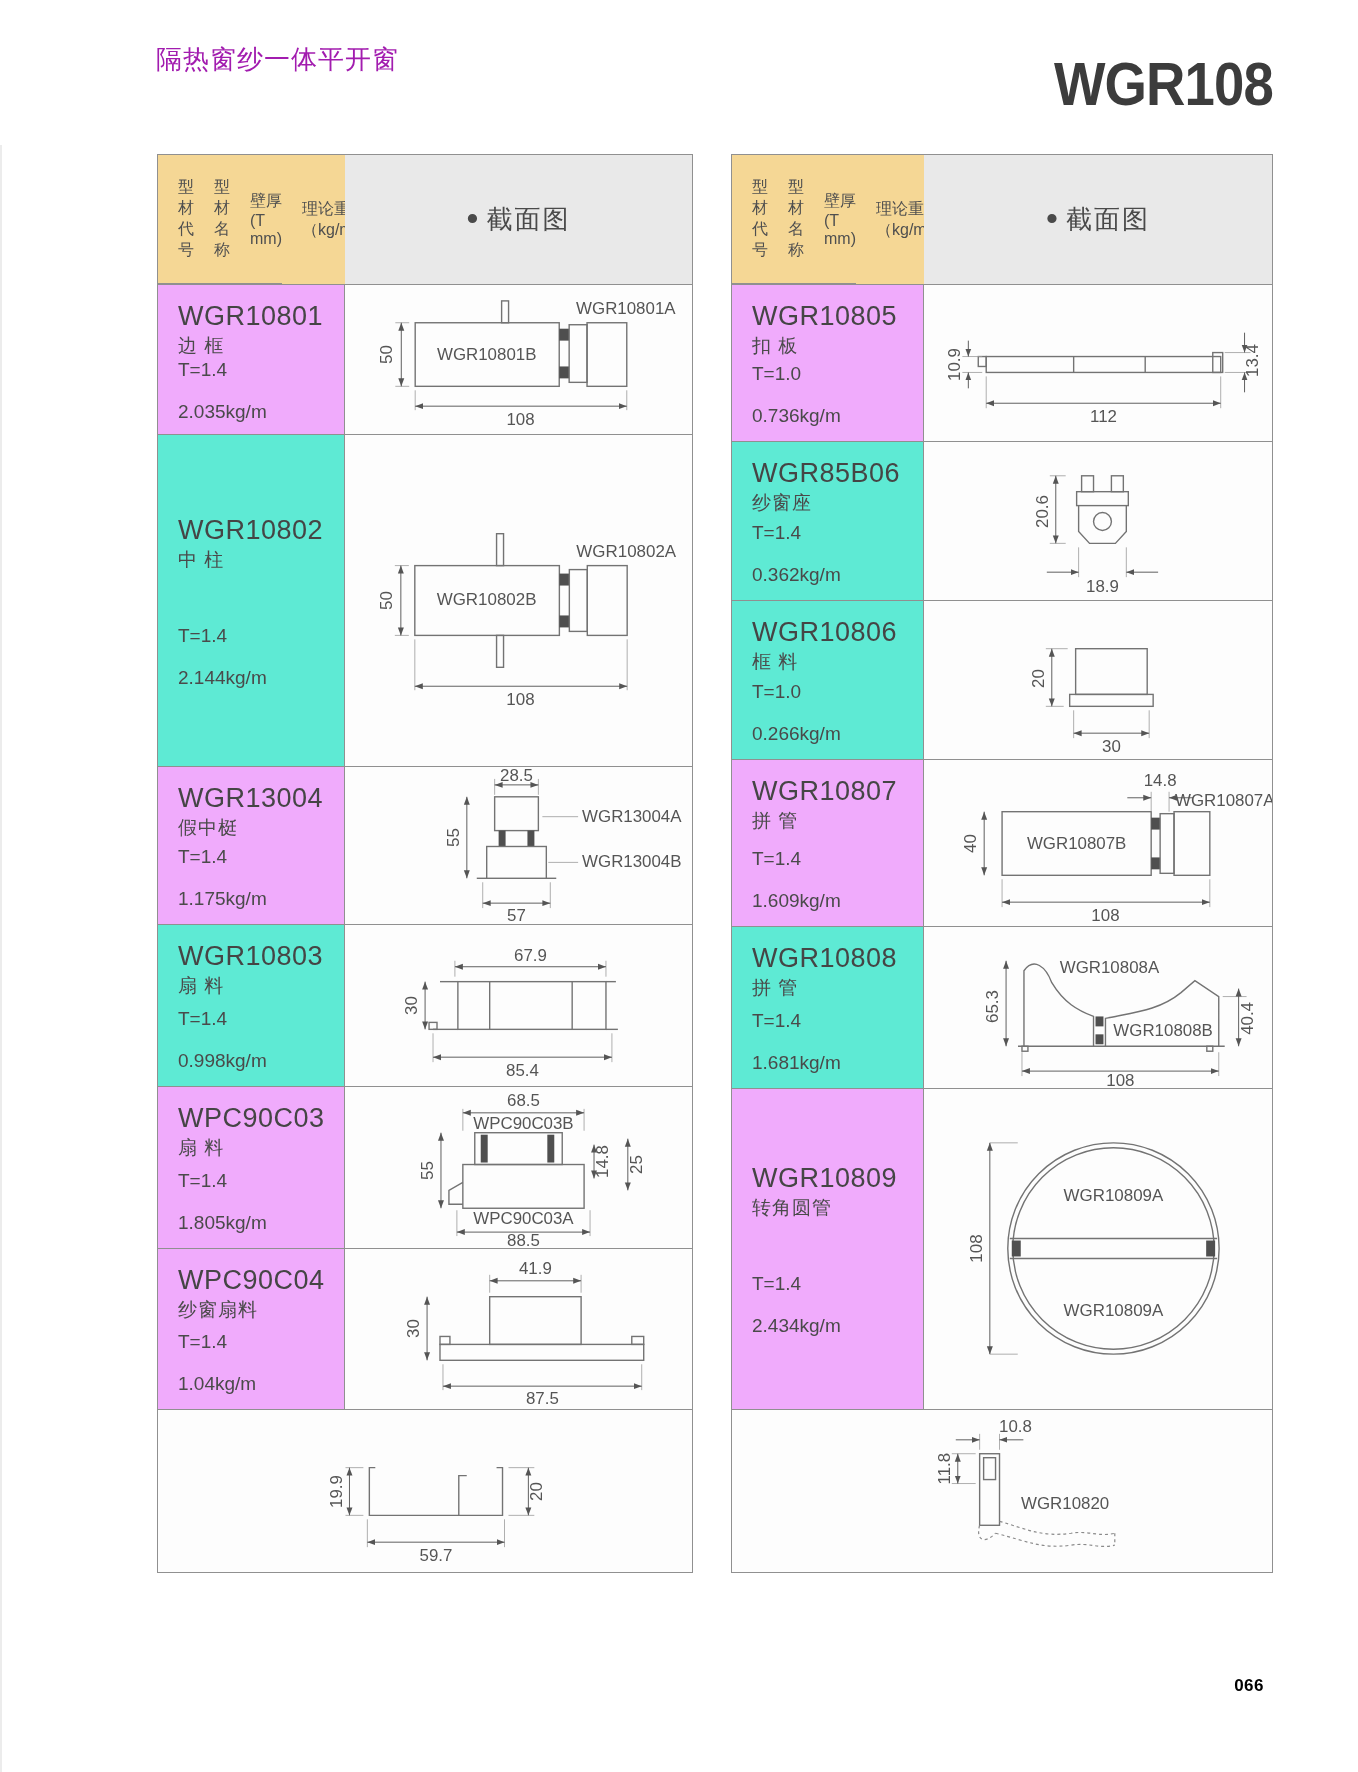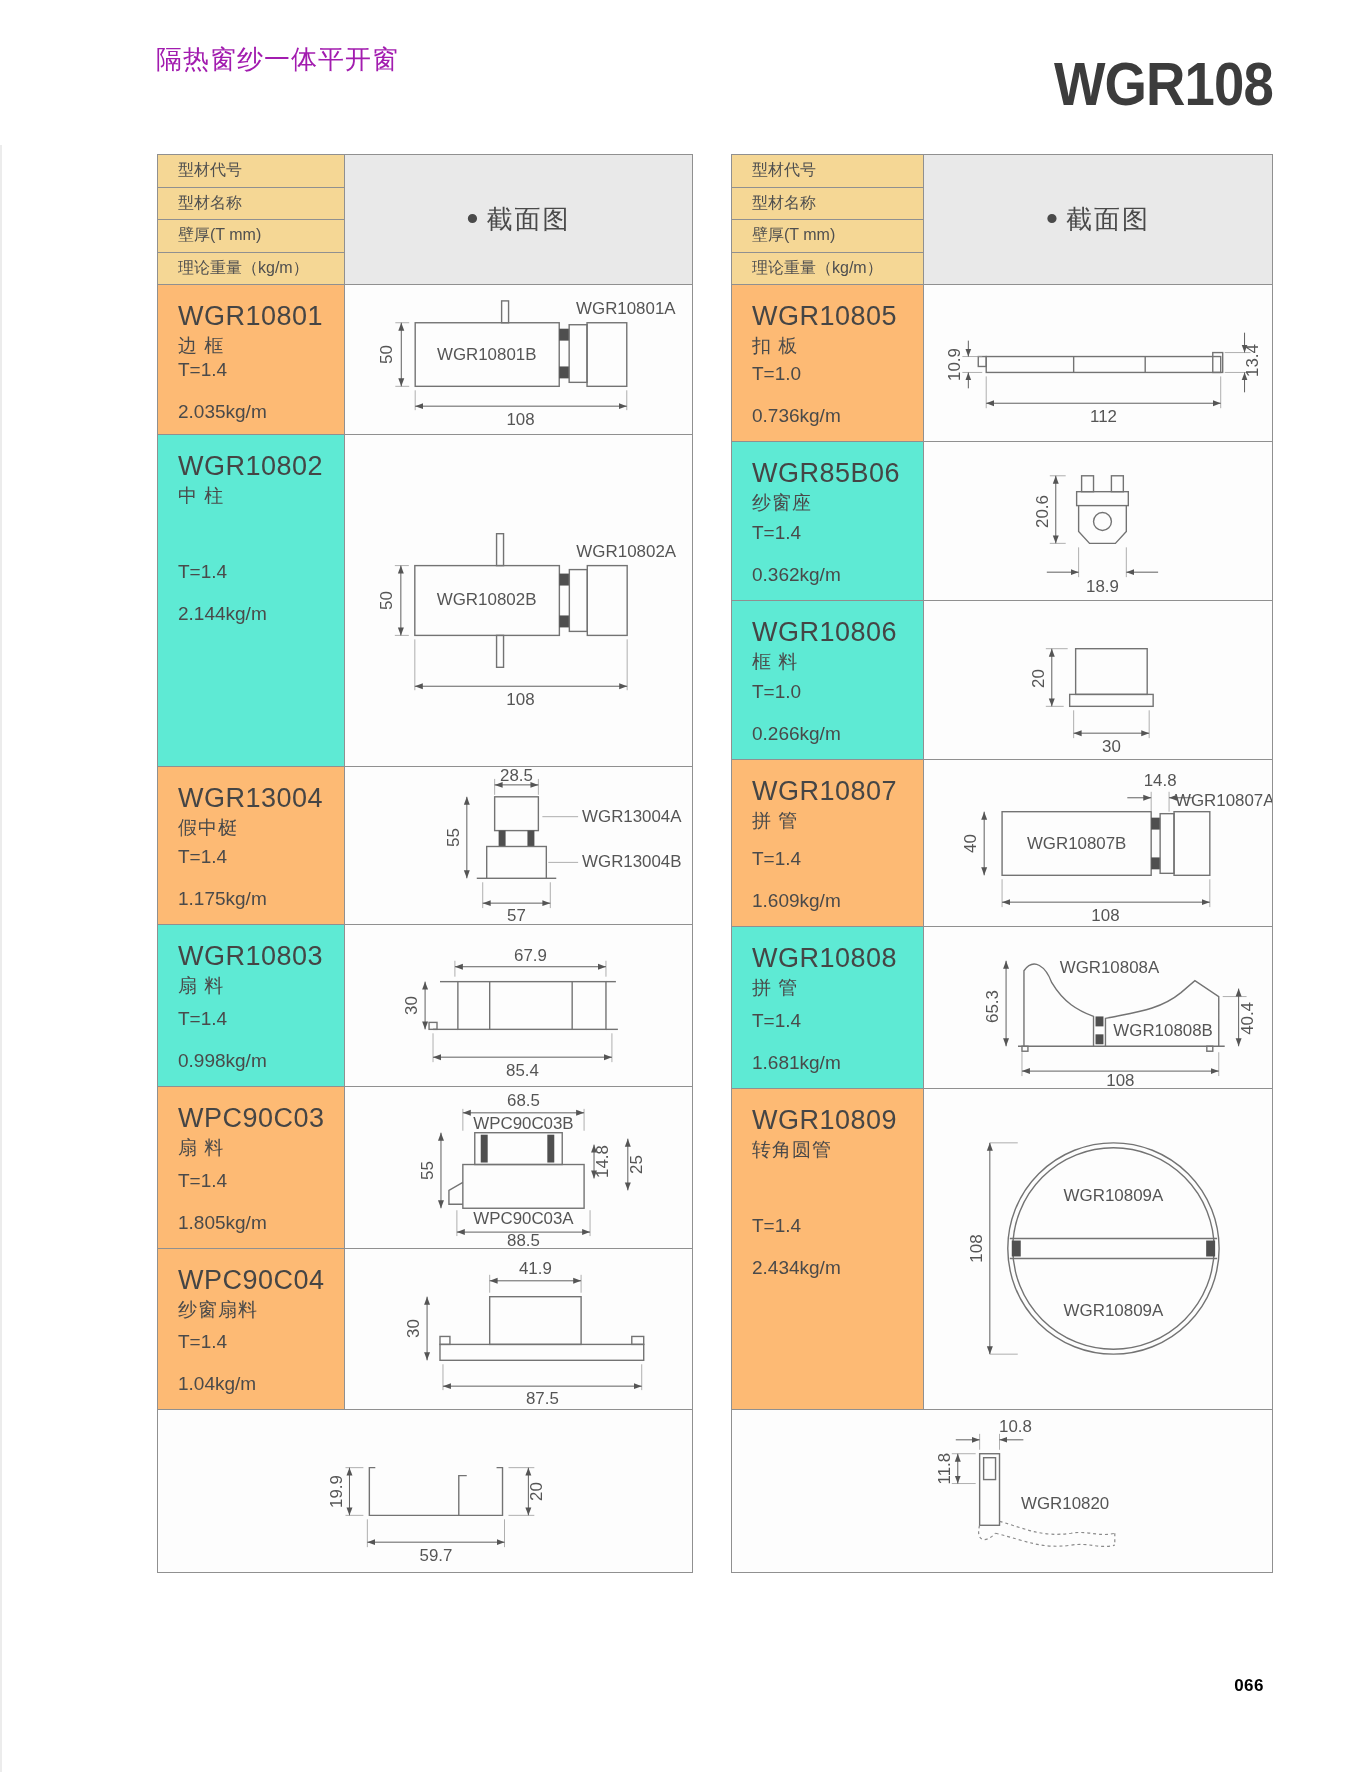--- a/index.html
+++ b/index.html
@@ -11,39 +11,39 @@
   .page-title{position:absolute;left:156px;top:42px;font-size:26px;font-weight:400;color:#a21caf;letter-spacing:1px}
   .model-code{position:absolute;right:85px;top:48px;font-size:62px;font-weight:700;color:#3c3c3c;
     letter-spacing:-1px;transform:scaleX(.88);transform-origin:100% 50%}
   .page-number{position:absolute;right:94px;top:1676px;font-size:17px;font-weight:700;color:#000000;letter-spacing:.5px}
 
   .ptable{position:absolute;top:154px;border:1px solid #909090;background:#fff;box-sizing:border-box}
   .ptable.left{left:157px;width:536px}
   .ptable.right{left:731px;width:542px}
 
   .thead{display:flex;height:129px}
-  .hleft{flex:0 0 187px;width:187px;border-right:1px solid #909090;display:flex;flex-direction:column;box-sizing:border-box}
+  .hleft{flex:0 0 187px;width:187px;border-right:1px solid #909090;display:flex;flex-direction:row;box-sizing:border-box}
   .ptable.right .hleft{flex-basis:192px;width:192px}
   .hcell{flex:1;background:#f5d795;border-bottom:1px solid #909090;display:flex;align-items:center;
     padding-left:20px;font-size:16px;color:#4f4f4f;box-sizing:border-box}
   .hcell:last-child{border-bottom:none}
   .hsec{flex:1;background:#e9e9e9;display:flex;align-items:center;justify-content:center;
     font-size:26px;color:#4a4a4a;letter-spacing:2px}
   .hsec .bullet{font-size:34px;margin-right:6px;line-height:0;position:relative;top:-2px}
 
   .row{display:flex;border-top:1px solid #909090;box-sizing:border-box}
   .info{flex:0 0 187px;width:187px;border-right:1px solid #909090;box-sizing:border-box;
     display:flex;flex-direction:column;padding:16px 6px 14px 20px}
   .ptable.right .info{flex-basis:192px;width:192px}
-  .row.gray .info{background:#fdba74}
+  .row.gray .info{background:#f0abfc}
   .row.yellow .info{background:#5eead4}
   .code{font-size:27px;color:#454545;letter-spacing:.5px}
   .pname{font-size:19px;color:#4a4a4a;margin-top:1px;letter-spacing:1px}
   .spacer{flex:1 1 auto}
-  .row.tall .info{}
+  .row.tall .info{justify-content:center}
   .row.tall .spacer{flex:0 0 52px}
   .thk{font-size:19px;color:#4a4a4a}
   .wgt{font-size:19px;color:#4a4a4a;margin-top:20px}
 
   .sec{flex:1 1 auto;background:#fdfdfd;position:relative}
   .sec svg{display:block;width:100%;height:100%}
   .sec .p{fill:none;stroke:#737373;stroke-width:1.4}
   .sec .h{fill:#4f4f4f;stroke:none}
   .sec .d{stroke:#5f5f5f;stroke-width:1;fill:none}
   .sec .e{stroke:#9a9a9a;stroke-width:.8;fill:none}

